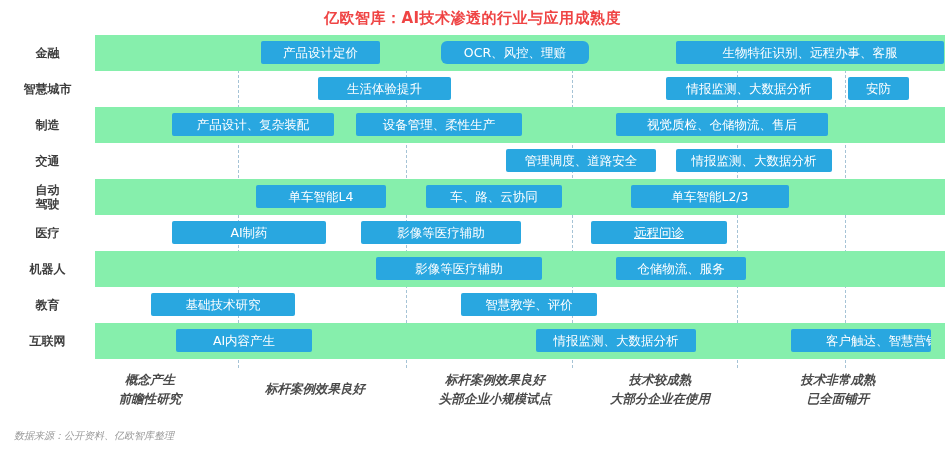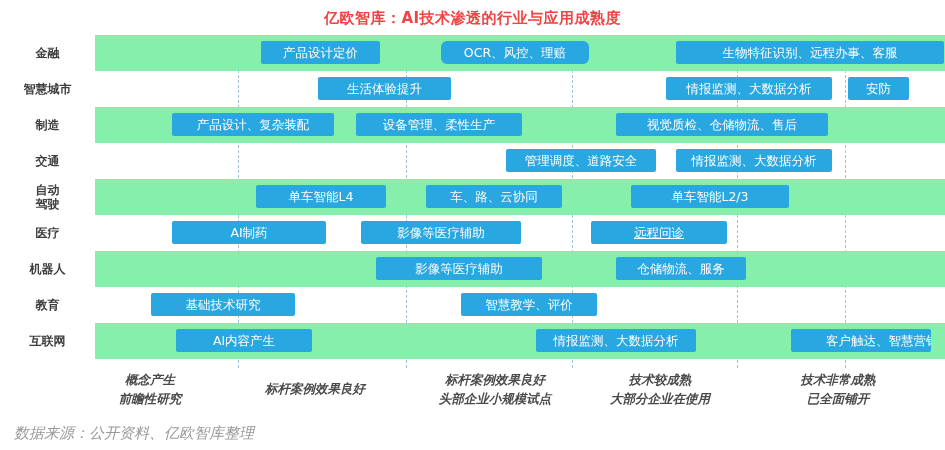--- a/index.html
+++ b/index.html
@@ -40,21 +40,21 @@
   .axis { position:relative; margin-left:95px; height:56px; margin-top:6px; }
   .axis-label {
     position:absolute; top:0; height:48px; transform:translateX(-50%);
     display:flex; flex-direction:column; justify-content:center;
     text-align:center; font-size:12.5px; font-weight:bold; font-style:italic;
     color:#4a4a4a; line-height:1.55; white-space:nowrap;
   }
 
   .footer {
     position:absolute; left:14px; bottom:7px;
-    font-size:15px; font-style:italic; color:#999;
+    font-size:10px; font-style:italic; color:#999;
   }
 </style>
 </head>
 <body>
 
 <div class="canvas">
   <div class="title">亿欧智库：AI技术渗透的行业与应用成熟度</div>
 
   <div class="chart">
     <div class="dividers" id="dividers">

